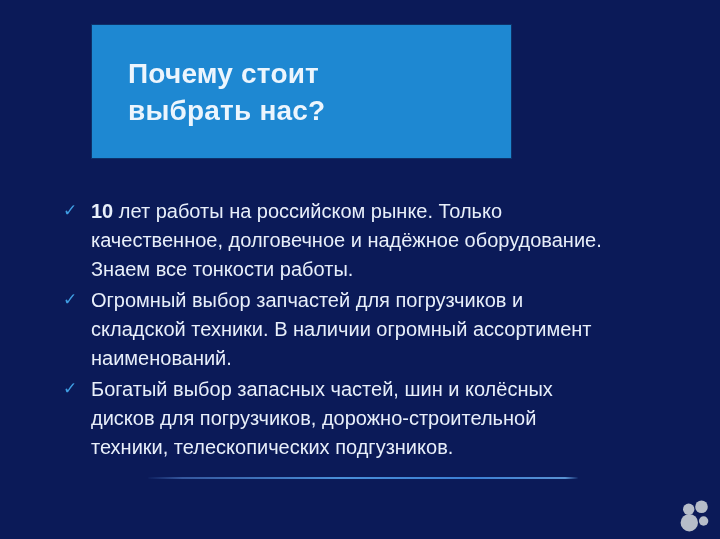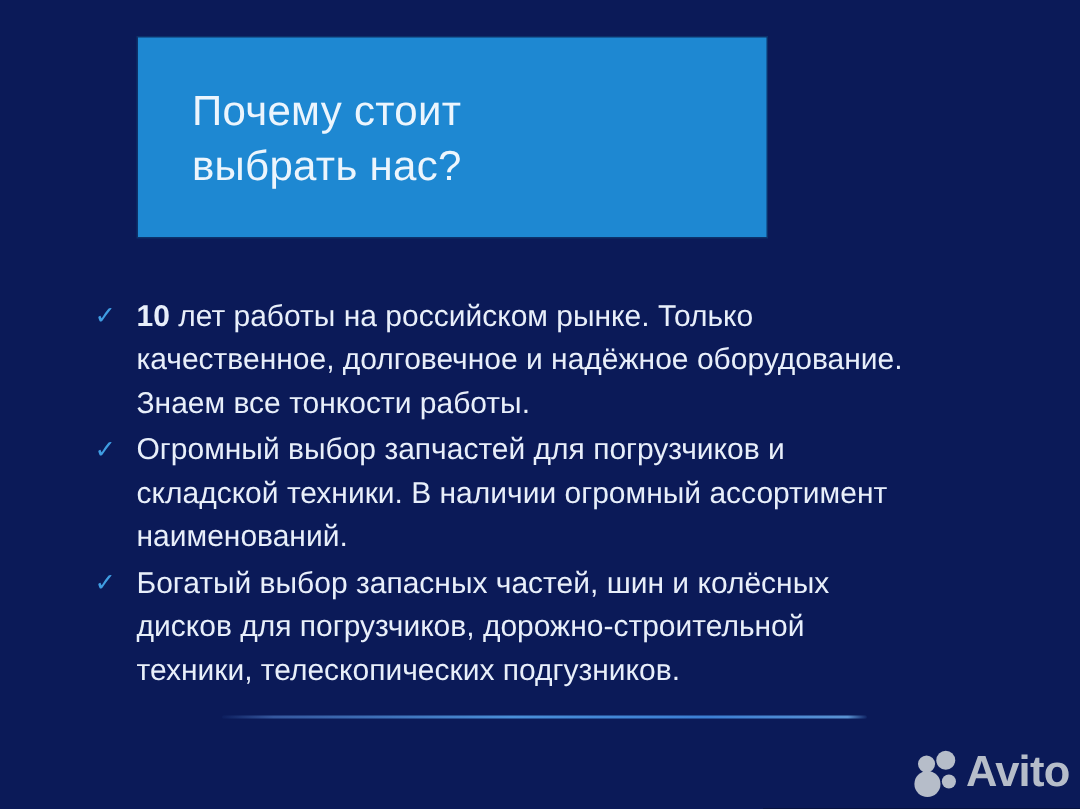--- a/index.html
+++ b/index.html
@@ -15,21 +15,21 @@
   }
   .header-box{
     position:absolute;left:92px;top:25px;width:419px;height:133px;
     background:var(--c-header-box,#1e88d2);
     box-shadow:0 0 0 1px rgba(16,70,120,0.55);
     box-sizing:border-box;
     padding:30px 20px 0 36px;
   }
   .header-box h1{
     margin:0;
-    font-size:28px;line-height:37px;font-weight:400;
+    font-size:28px;line-height:37px;font-weight:700;
     color:var(--c-title-text,#ecf5fd);
     white-space:pre-line;
     letter-spacing:0.2px;
   }
   .bullets{
     position:absolute;left:63px;top:196px;width:630px;
   }
   .bullet{
     display:flex;align-items:flex-start;
   }
@@ -106,16 +106,15 @@
 
   <div class="brand">
     <svg viewBox="0 0 34 34" xmlns="http://www.w3.org/2000/svg" aria-hidden="true">
       <g fill="#b6bdc9">
         <circle cx="9.7" cy="11.3" r="5.7"></circle>
         <circle cx="22.5" cy="8.8" r="6.3"></circle>
         <circle cx="10.3" cy="24.7" r="8.7"></circle>
         <circle cx="24.6" cy="23.0" r="4.7"></circle>
       </g>
     </svg>
-    <span class="wordmark">Avito</span>
   </div>
 
 </div>
 
 </body></html>

